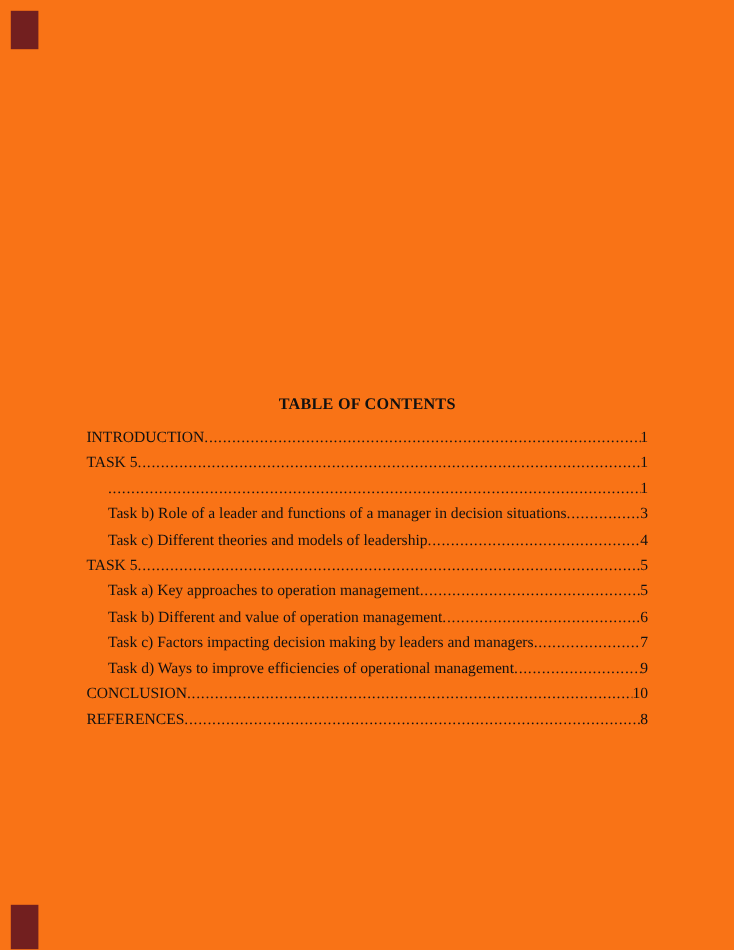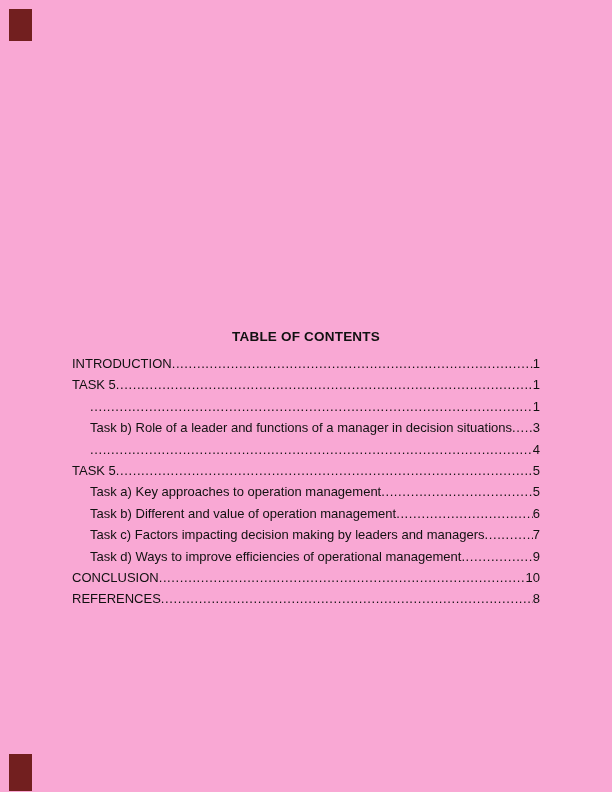--- a/index.html
+++ b/index.html
@@ -4,23 +4,23 @@
 <style>
   html, body {
     margin: 0;
     padding: 0;
     background: #ffffff;
   }
   .page {
     position: relative;
     width: 612px;
     height: 792px;
-    background: #f9a8d4;
+    background: #f97316;
     overflow: hidden;
-    font-family: Liberation Sans, sans-serif;
+    font-family: Liberation Serif, serif;
     color: #111111;
   }
   .corner {
     position: absolute;
     left: 9px;
     width: 23px;
     background: #721f1f;
   }
   .corner.top { top: 9px; height: 32px; }
   .corner.bottom { top: 754px; height: 37px; }
@@ -83,20 +83,21 @@
       <div class="row sub">
         <span class="dots">................................................................................................................................................................................................................................................</span>
         <span class="pageno">1</span>
       </div>
       <div class="row sub">
         <span class="label">Task b) Role of a leader and functions of a manager in decision situations</span>
         <span class="dots">................................................................................................................................................................................................................................................</span>
         <span class="pageno">3</span>
       </div>
       <div class="row sub">
+        <span class="label">Task c) Different theories and models of leadership</span>
         <span class="dots">................................................................................................................................................................................................................................................</span>
         <span class="pageno">4</span>
       </div>
       <div class="row">
         <span class="label">TASK 5</span>
         <span class="dots">................................................................................................................................................................................................................................................</span>
         <span class="pageno">5</span>
       </div>
       <div class="row sub">
         <span class="label">Task a) Key approaches to operation management</span>

